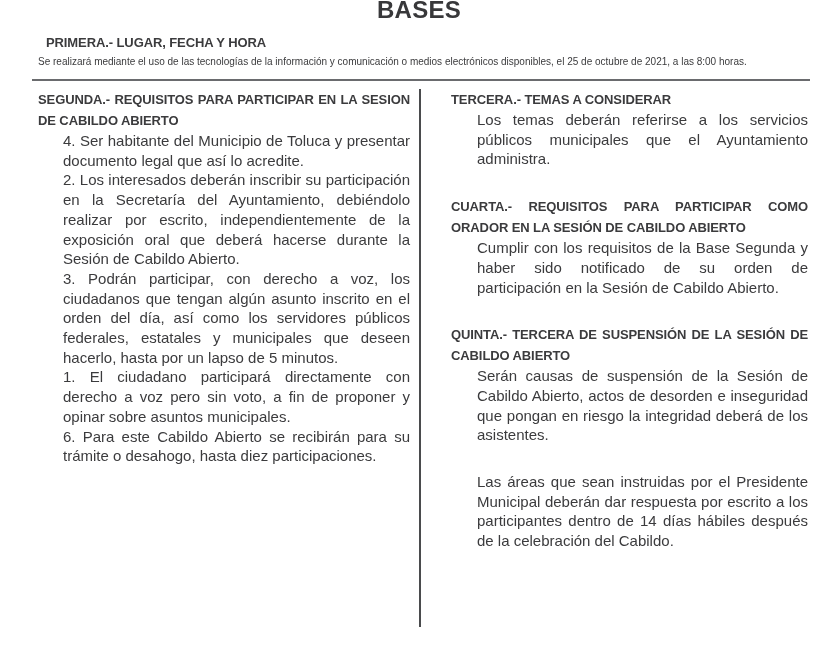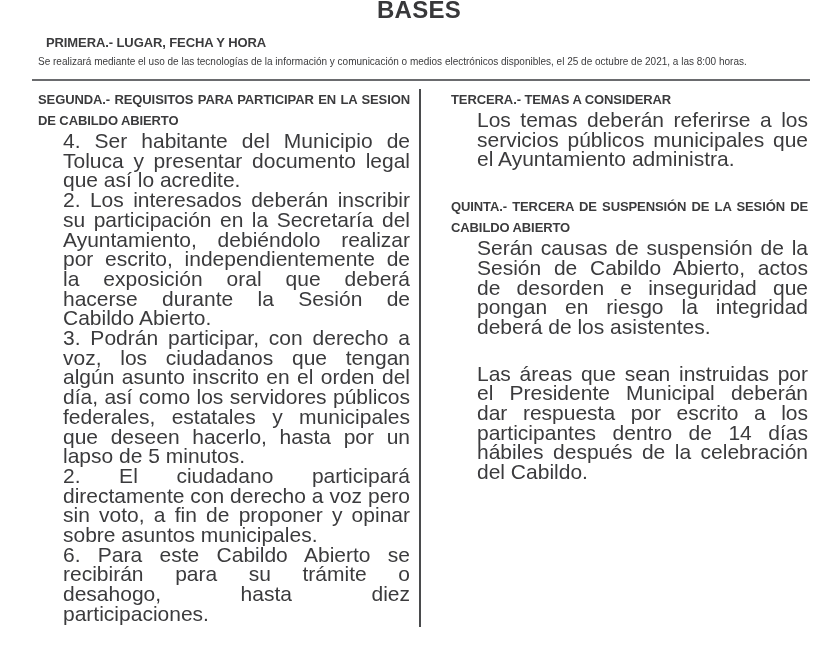--- a/index.html
+++ b/index.html
@@ -74,21 +74,21 @@
   .columns h2 {
     margin: 0;
     font-size: 13px;
     font-weight: 700;
     line-height: 21px;
     letter-spacing: -0.1px;
     text-align: justify;
   }
   .columns p {
     margin: 0;
-    font-size: 21px;
+    font-size: 15px;
     line-height: 19.7px;
     text-align: justify;
   }
   .col-left p.numbered-item {
     margin-left: 25px;
   }
   .col-right p.section-body {
     margin-left: 26px;
   }
   .col-right section {
@@ -112,33 +112,37 @@
 
   <hr class="rule">
 
   <div class="columns">
 
     <div class="col-left">
       <h2>SEGUNDA.- REQUISITOS PARA PARTICIPAR EN LA SESION DE CABILDO ABIERTO</h2>
       <p class="numbered-item">4.  Ser habitante del Municipio de Toluca y presentar documento legal que así lo acredite.</p>
       <p class="numbered-item">2. Los interesados deberán inscribir su participación en la Secretaría del Ayuntamiento, debiéndolo realizar por escrito, independientemente de la exposición oral que deberá hacerse durante la Sesión de Cabildo Abierto.</p>
       <p class="numbered-item">3.  Podrán participar, con derecho a voz, los ciudadanos que tengan algún asunto inscrito en el orden del día, así como los servidores públicos federales, estatales y municipales que deseen hacerlo, hasta por un lapso de 5 minutos.</p>
-      <p class="numbered-item">2.  El ciudadano participará directamente con derecho a voz pero sin voto, a fin de proponer y opinar sobre asuntos municipales.</p>
+      <p class="numbered-item">1.  El ciudadano participará directamente con derecho a voz pero sin voto, a fin de proponer y opinar sobre asuntos municipales.</p>
       <p class="numbered-item">6.  Para este Cabildo Abierto se recibirán para su trámite o desahogo, hasta diez participaciones.</p>
     </div>
 
     <div class="col-divider"></div>
 
     <div class="col-right">
 
       <section>
         <h2>TERCERA.- TEMAS A CONSIDERAR</h2>
         <p class="section-body">Los temas deberán referirse a los servicios públicos municipales que el Ayuntamiento administra.</p>
       </section>
 
+      <section>
+        <h2>CUARTA.- REQUISITOS PARA PARTICIPAR COMO ORADOR EN LA SESIÓN DE CABILDO ABIERTO</h2>
+        <p class="section-body">Cumplir con los requisitos de la Base Segunda y haber sido notificado de su orden de participación en la Sesión de Cabildo Abierto.</p>
+      </section>
 
       <section>
         <h2>QUINTA.- TERCERA DE SUSPENSIÓN DE LA SESIÓN DE CABILDO ABIERTO</h2>
         <p class="section-body">Serán causas de suspensión de la Sesión de Cabildo Abierto, actos de desorden e inseguridad que pongan en riesgo la integridad deberá de los asistentes.</p>
       </section>
 
       <section>
         <p class="section-body">Las áreas que sean instruidas por el Presidente Municipal deberán dar respuesta por escrito a los participantes dentro de 14 días hábiles después de la celebración del Cabildo.</p>
       </section>
 

